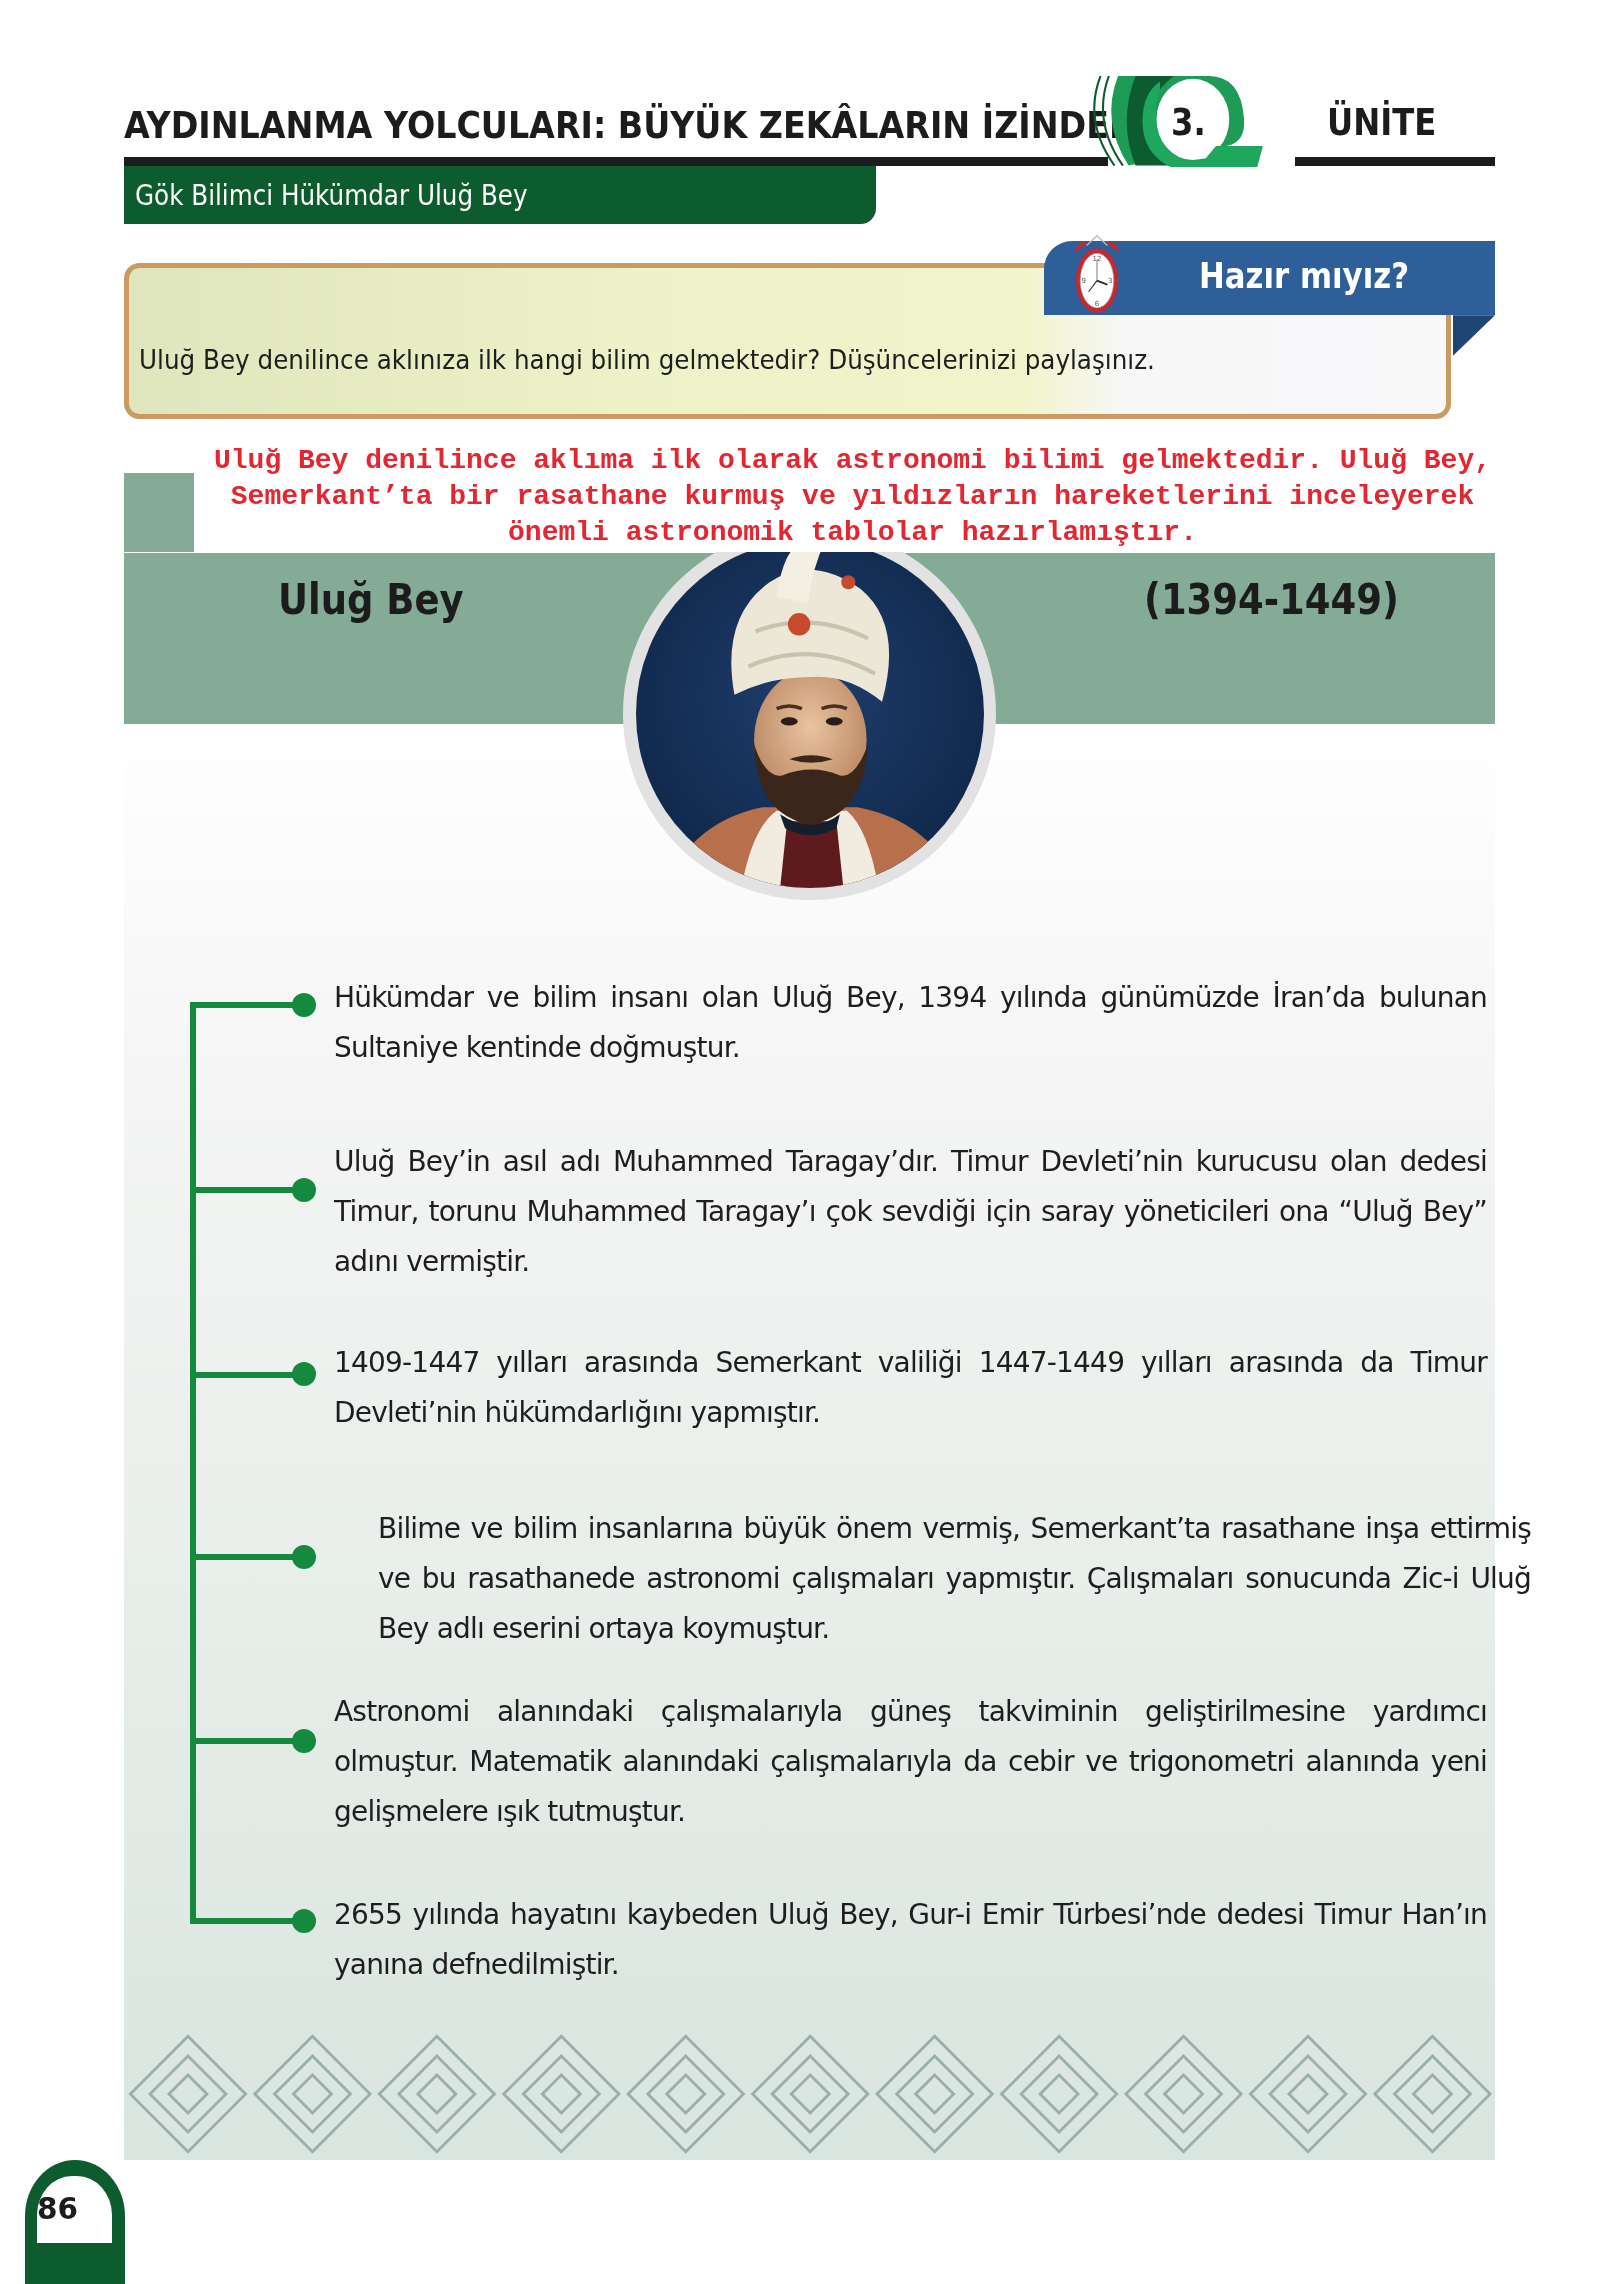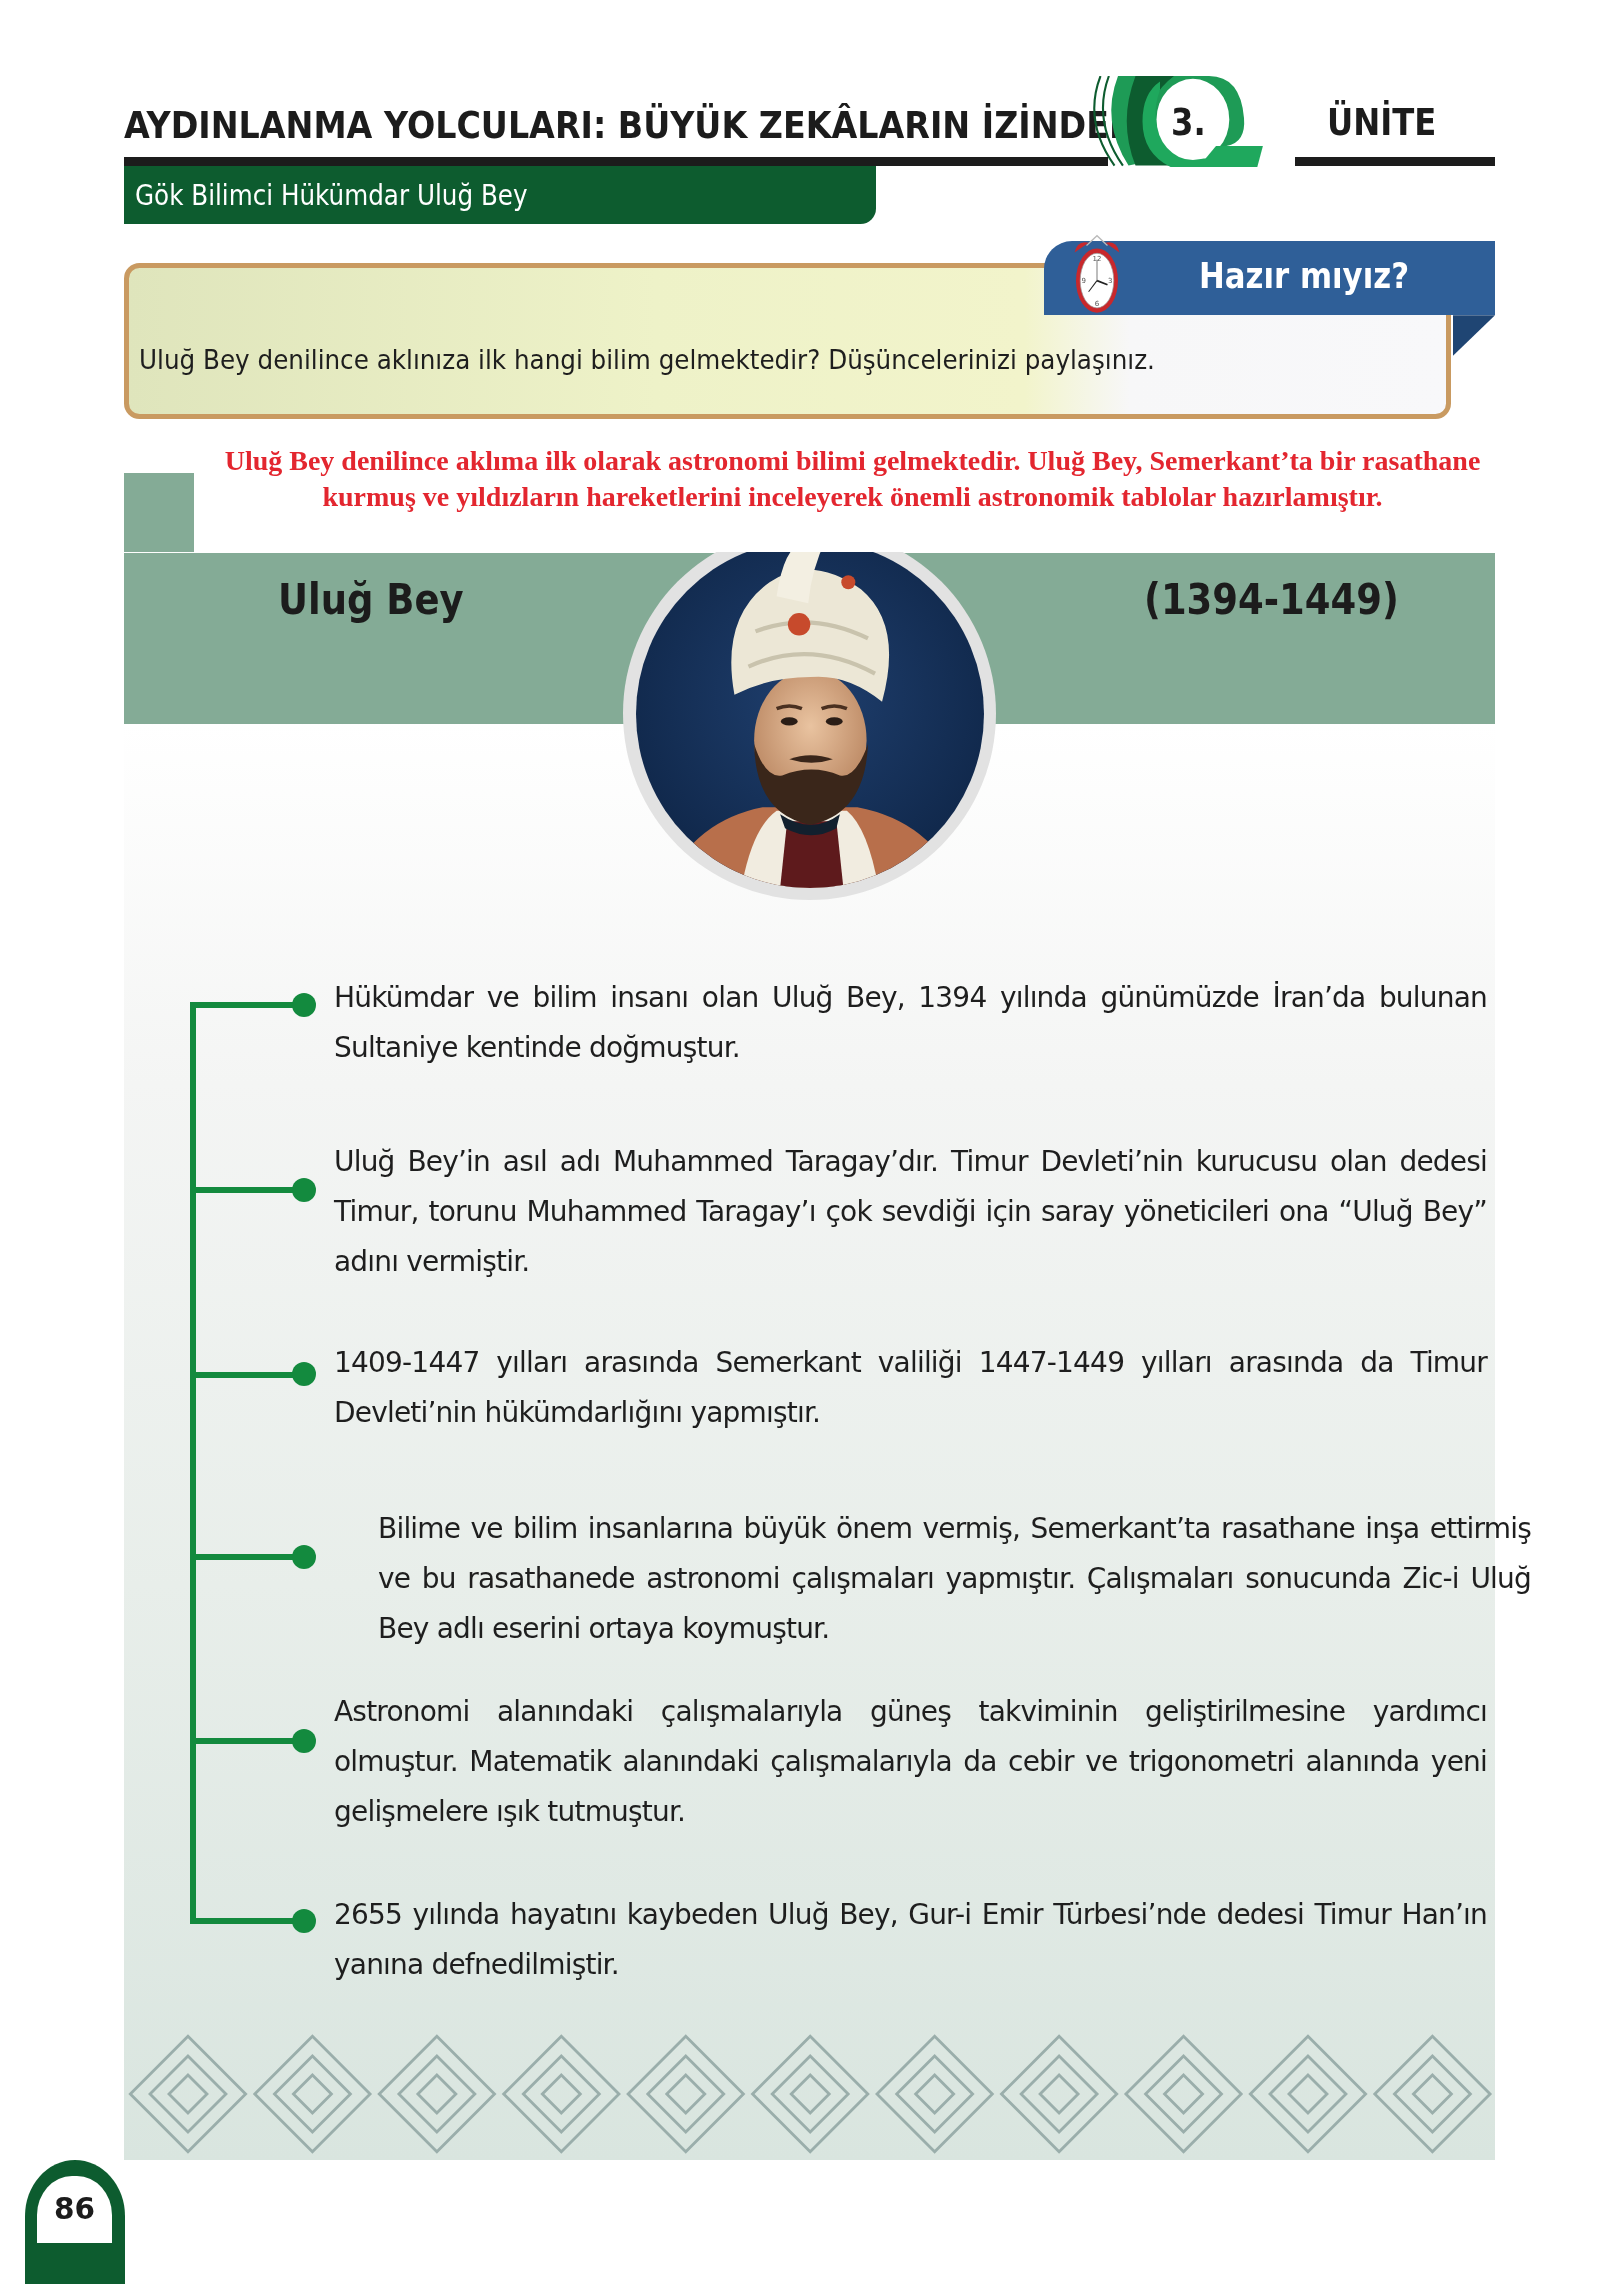--- a/index.html
+++ b/index.html
@@ -60,21 +60,21 @@
 
   
   .band-left { left: 124px; top: 473px; width: 70px; height: 79px; background: #84ab96; }
   .band { left: 124px; top: 553px; width: 1371px; height: 172px; background: #84ab96; }
   .answer-box {
     left: 195px; top: 441px; width: 1301px; height: 111px; background: #ffffff;
   }
   .answer-text {
     left: 195px; top: 443px; width: 1315px; text-align: center;
     font-size: 28px; line-height: 36px; font-weight: bold; color: #e3262f;
-    font-family: Liberation Serif, serif;
+    font-family: Liberation Mono, monospace;
   }
   .bio-name {
     left: 278px; top: 575px; font-size: 42px; font-weight: bold; color: #1c1c1c;
     font-family: "DejaVu Sans", sans-serif; transform: scaleX(0.88); transform-origin: left;
   }
   .bio-dates {
     left: 1144px; top: 575px; font-size: 42px; font-weight: bold; color: #1c1c1c;
     font-family: "DejaVu Sans", sans-serif; transform: scaleX(0.88); transform-origin: left;
   }
 
@@ -105,21 +105,21 @@
   
   .page-tab {
     left: 24.6px; top: 2160px; width: 100px; height: 124px; background: #0d5c2f;
     border-top-left-radius: 50px 56px; border-top-right-radius: 50px 56px;
   }
   .page-inner {
     left: 37px; top: 2176px; width: 75px; height: 67px; background: #ffffff;
     border-top-left-radius: 35px 39px; border-top-right-radius: 35px 39px;
   }
   .page-num {
-    left: 37px; top: 2192px; width: 75px; text-align: center;
+    left: 37px; top: 2192px; width: 75px; text-align: left;
     font-size: 29.5px; font-weight: bold; color: #1c1c1c; font-family: "DejaVu Sans", sans-serif;
   }
 </style>
 </head>
 <body>
 
 <div class="abs unit-title">AYDINLANMA YOLCULARI: BÜYÜK ZEKÂLARIN İZİNDEN</div>
 <div class="abs rule-left"></div>
 <div class="abs rule-right"></div>
 

